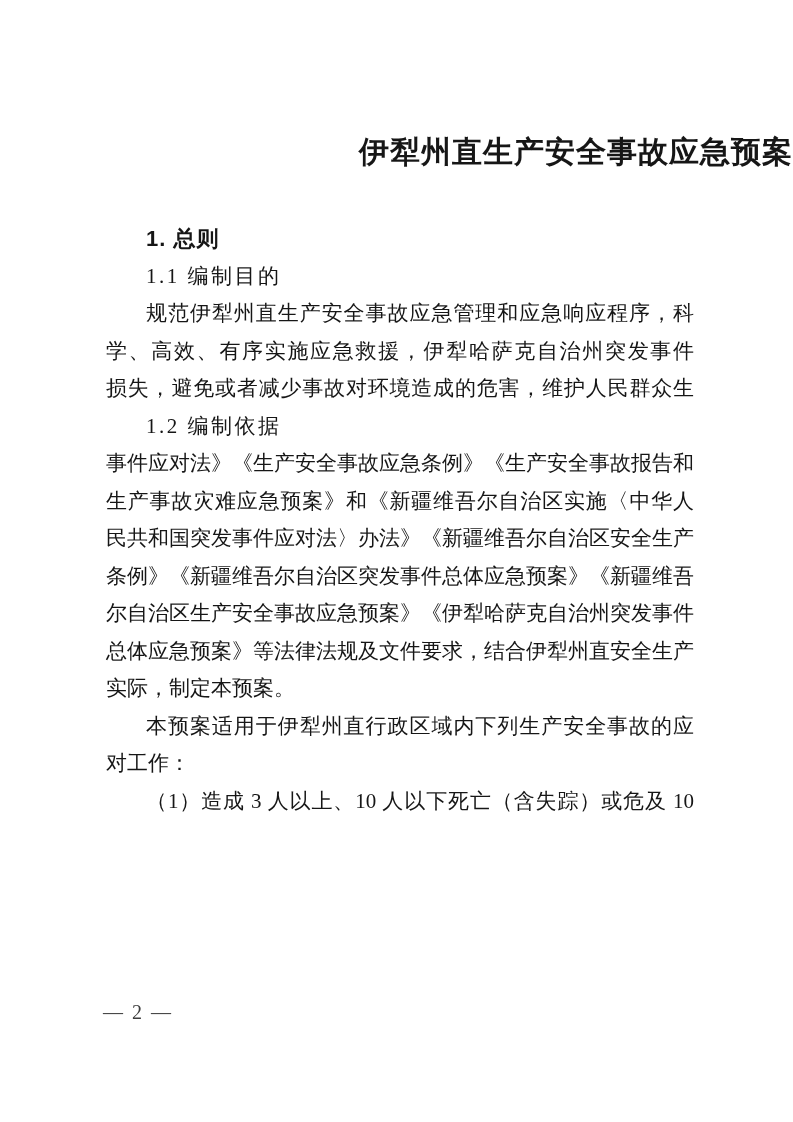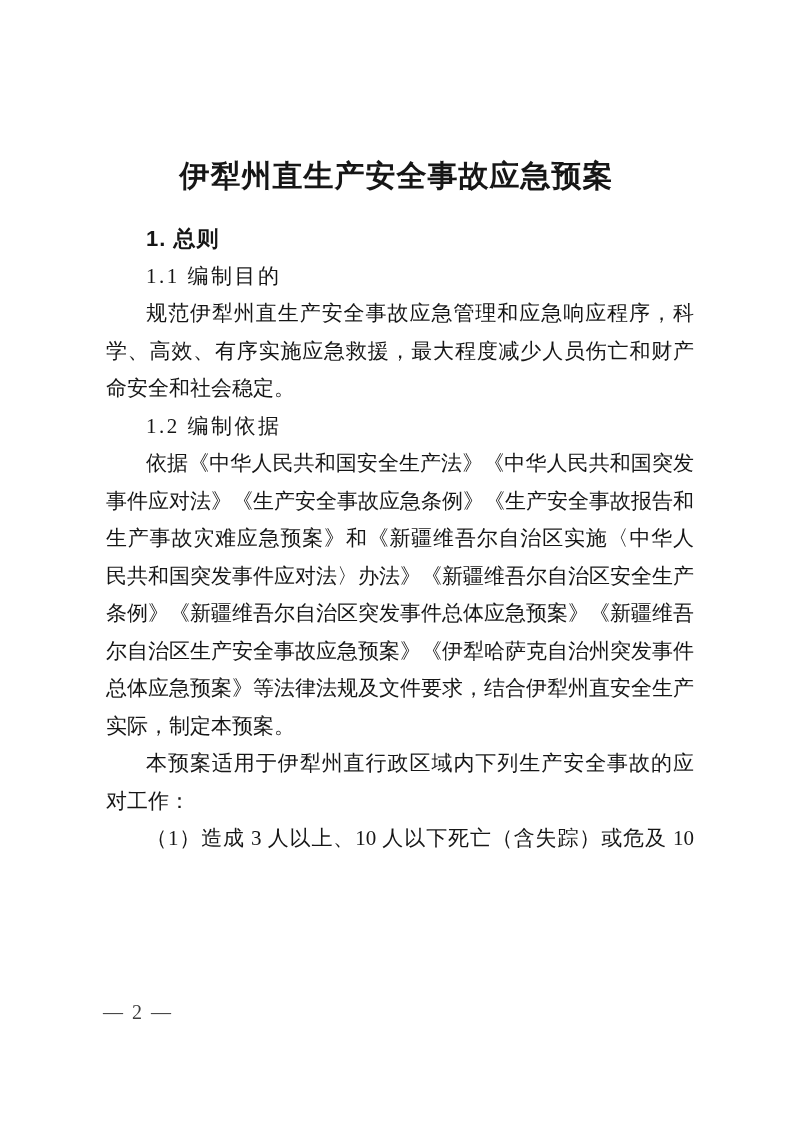--- a/index.html
+++ b/index.html
@@ -14,26 +14,25 @@
     background: #ffffff;
     color: #161616;
     font-family: "Liberation Serif", "DejaVu Serif", serif;
     overflow: hidden;
   }
   .doc-title {
     position: absolute;
     top: 132px;
     left: 0;
     width: 100%;
-    text-align: center;
+    text-align: right;
     font-size: 30px;
     line-height: 40px;
     font-weight: 700;
     letter-spacing: 1px;
-    margin-top: 24px;
   }
   .content {
     position: absolute;
     top: 220px;
     left: 106px;
     width: 588px;
   }
   .ln {
     height: 37.5px;
     line-height: 37.5px;
@@ -76,26 +75,25 @@
 
   <div class="doc-title">伊犁州直生产安全事故应急预案</div>
 
   <div class="content">
 
     <div class="ln h1">1. 总则</div>
 
     <div class="ln h2">1.1 编制目的</div>
 
     <div class="ln j ind">规范伊犁州直生产安全事故应急管理和应急响应程序，科</div>
-    <div class="ln j">学、高效、有序实施应急救援，最大程度减少人员伤亡和财产</div>
-    <div class="ln">命安全和社会稳定。</div>
+    <div class="ln j">学、高效、有序实施应急救援，伊犁哈萨克自治州突发事件</div>
+    <div class="ln j">损失，避免或者减少事故对环境造成的危害，维护人民群众生</div>
 
     <div class="ln h2">1.2 编制依据</div>
 
-    <div class="ln j ind">依据《中华人民共和国安全生产法》《中华人民共和国突发</div>
     <div class="ln j">事件应对法》《生产安全事故应急条例》《生产安全事故报告和</div>
     <div class="ln j">生产事故灾难应急预案》和《新疆维吾尔自治区实施〈中华人</div>
     <div class="ln j">民共和国突发事件应对法〉办法》《新疆维吾尔自治区安全生产</div>
     <div class="ln j">条例》《新疆维吾尔自治区突发事件总体应急预案》《新疆维吾</div>
     <div class="ln j">尔自治区生产安全事故应急预案》《伊犁哈萨克自治州突发事件</div>
     <div class="ln j">总体应急预案》等法律法规及文件要求，结合伊犁州直安全生产</div>
     <div class="ln">实际，制定本预案。</div>
 
 
     <div class="ln j ind">本预案适用于伊犁州直行政区域内下列生产安全事故的应</div>

